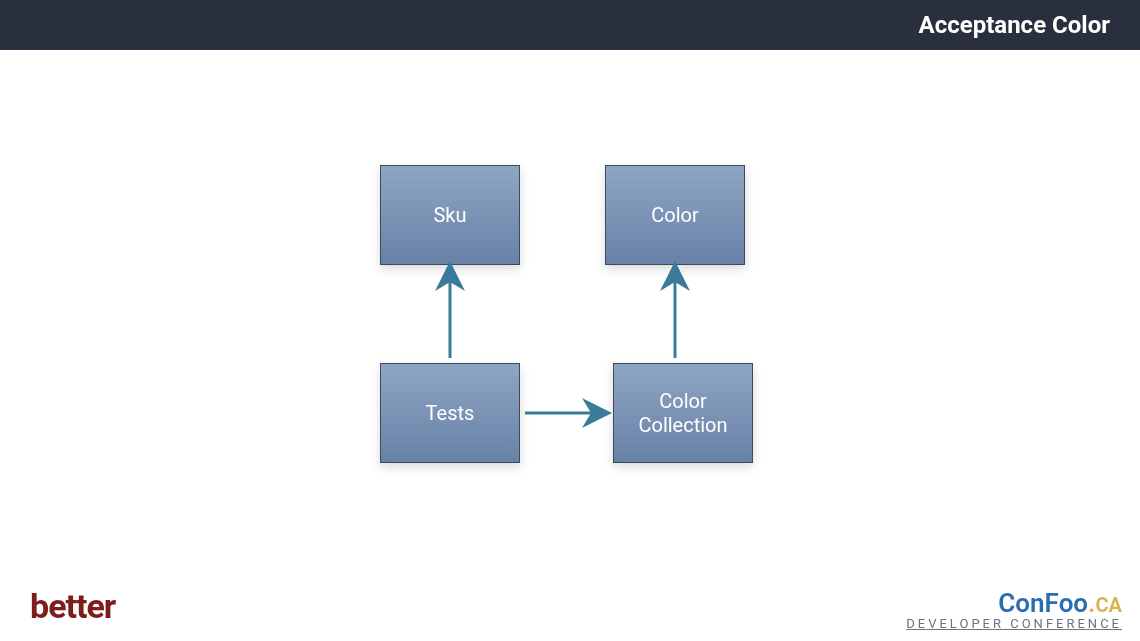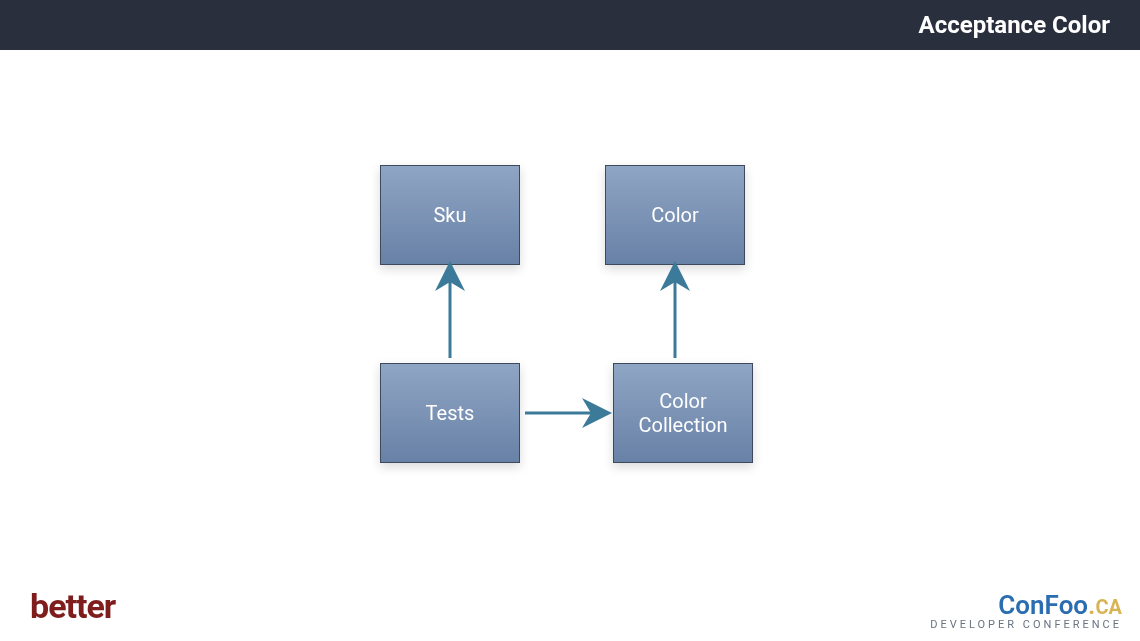--- a/index.html
+++ b/index.html
@@ -73,24 +73,25 @@
     .confoo-main {
       font-size: 26px;
       font-weight: 600;
       letter-spacing: 0;
     }
     .confoo-con { color: #2a6db0; }
     .confoo-foo { color: #2a6db0; }
     .confoo-dot { color: #d8b455; }
     .confoo-ca { color: #d8b455; font-size: 20px; font-weight: 700; }
     .confoo-sub {
-      font-size: 11px;
+      font-size: 13px;
       letter-spacing: 3px;
       color: #6b7280;
       margin-top: -2px;
+      text-decoration: underline;
     }
   </style>
 </head>
 <body>
 
 <div class="header">
   <div class="header-title">Acceptance Color</div>
 </div>
 
 <div class="diagram">

